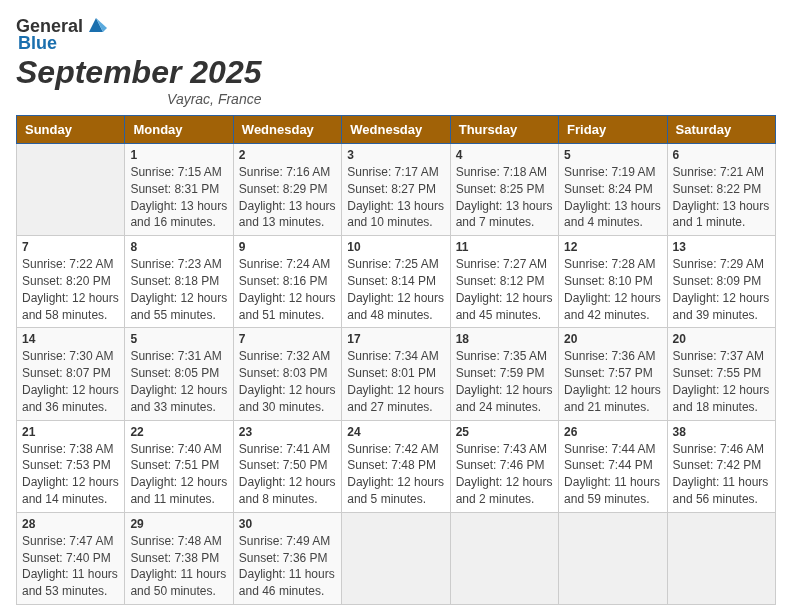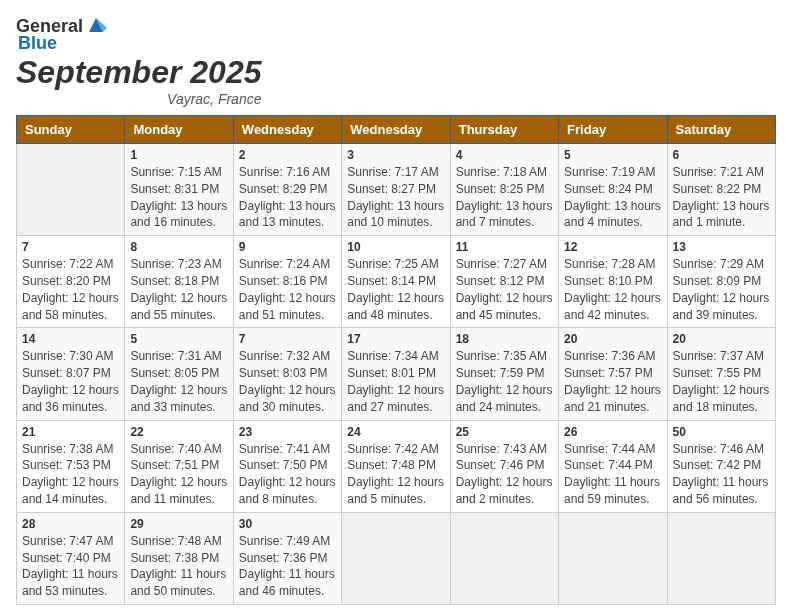--- a/index.html
+++ b/index.html
@@ -227,21 +227,21 @@
         </td>
         <td>
           <div class="day-number">25</div>
           <div class="day-info">Sunrise: 7:43 AM<br>Sunset: 7:46 PM<br>Daylight: 12 hours and 2 minutes.</div>
         </td>
         <td>
           <div class="day-number">26</div>
           <div class="day-info">Sunrise: 7:44 AM<br>Sunset: 7:44 PM<br>Daylight: 11 hours and 59 minutes.</div>
         </td>
         <td>
-          <div class="day-number">50</div>
+          <div class="day-number">38</div>
           <div class="day-info">Sunrise: 7:46 AM<br>Sunset: 7:42 PM<br>Daylight: 11 hours and 56 minutes.</div>
         </td>
       </tr>
       <tr>
         <td>
           <div class="day-number">28</div>
           <div class="day-info">Sunrise: 7:47 AM<br>Sunset: 7:40 PM<br>Daylight: 11 hours and 53 minutes.</div>
         </td>
         <td>
           <div class="day-number">29</div>

